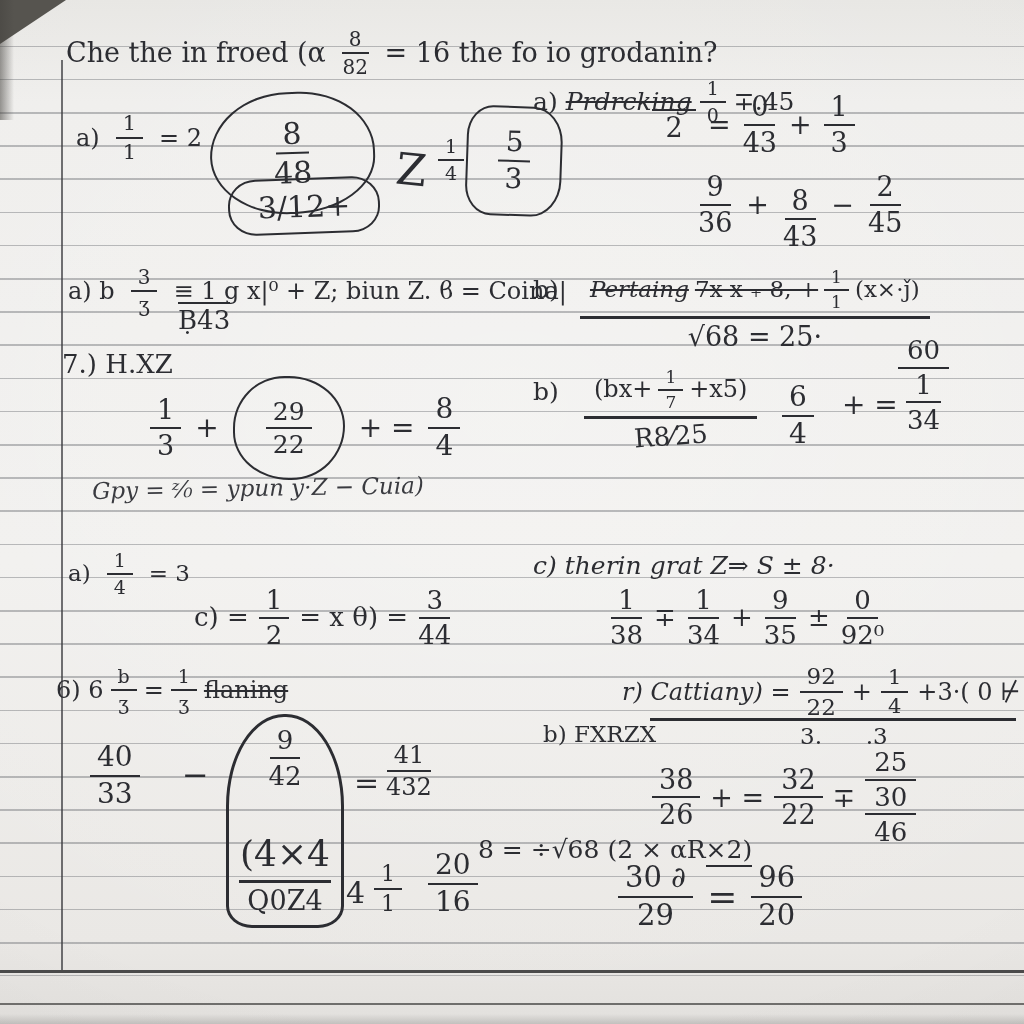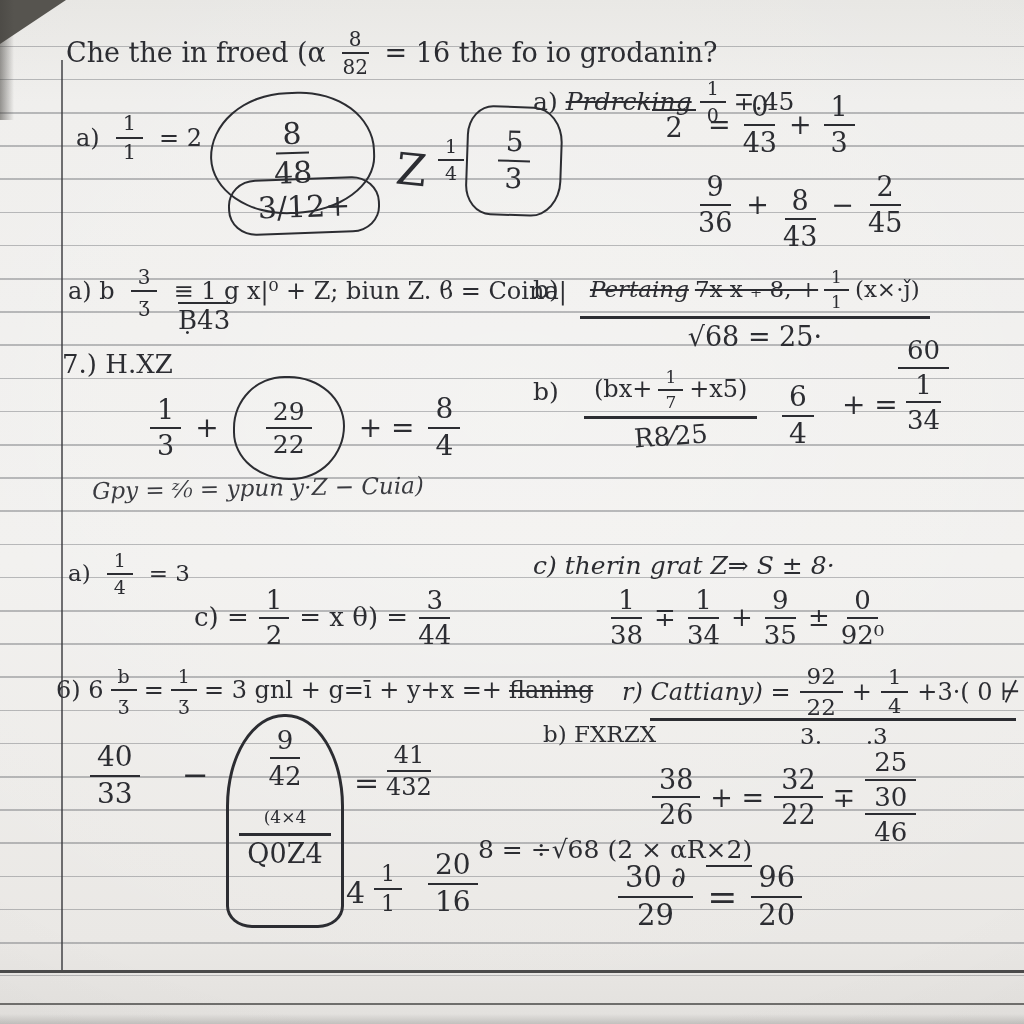--- a/index.html
+++ b/index.html
@@ -167,38 +167,37 @@
       <span>6) 6</span>
       <span class="fr" style="font-size:19px;">
         <span class="n">b</span>
         <span class="d">ʒ</span>
       </span>
       <span>=</span>
       <span class="fr" style="font-size:19px;">
         <span class="n">1</span>
         <span class="d">ʒ</span>
       </span>
-      <span>= 3 gnl + g=ī + y+x =+</span>
       <span class="strike">flaning</span>
     </span>
   </div>
 
   <div class="it" style="left:90px;top:742px;">
     <span class="fr" style="font-size:28px;">
       <span class="n">40</span>
       <span class="d">33</span>
     </span>
   </div>
   <div class="it" style="left:182px;top:758px;font-size:32px;">−</div>
   <div class="bigoval" style="left:226px;top:714px;width:118px;height:214px;padding-top:8px;">
     <span class="fr" style="font-size:26px;">
       <span class="n">9</span>
       <span class="d">42</span>
     </span>
-    <span style="font-size:17px;margin-top:16px;">(4×4</span>
+    <span style="font-size:36px;margin-top:42px;">(4×4</span>
     <span class="obar"></span>
     <span style="font-size:27px;">Q0Z4</span>
   </div>
   <div class="it" style="left:354px;top:766px;font-size:30px;">=</div>
   <div class="it" style="left:386px;top:742px;">
     <span class="fr" style="font-size:24px;">
       <span class="n">41</span>
       <span class="d">432</span>
     </span>
   </div>

